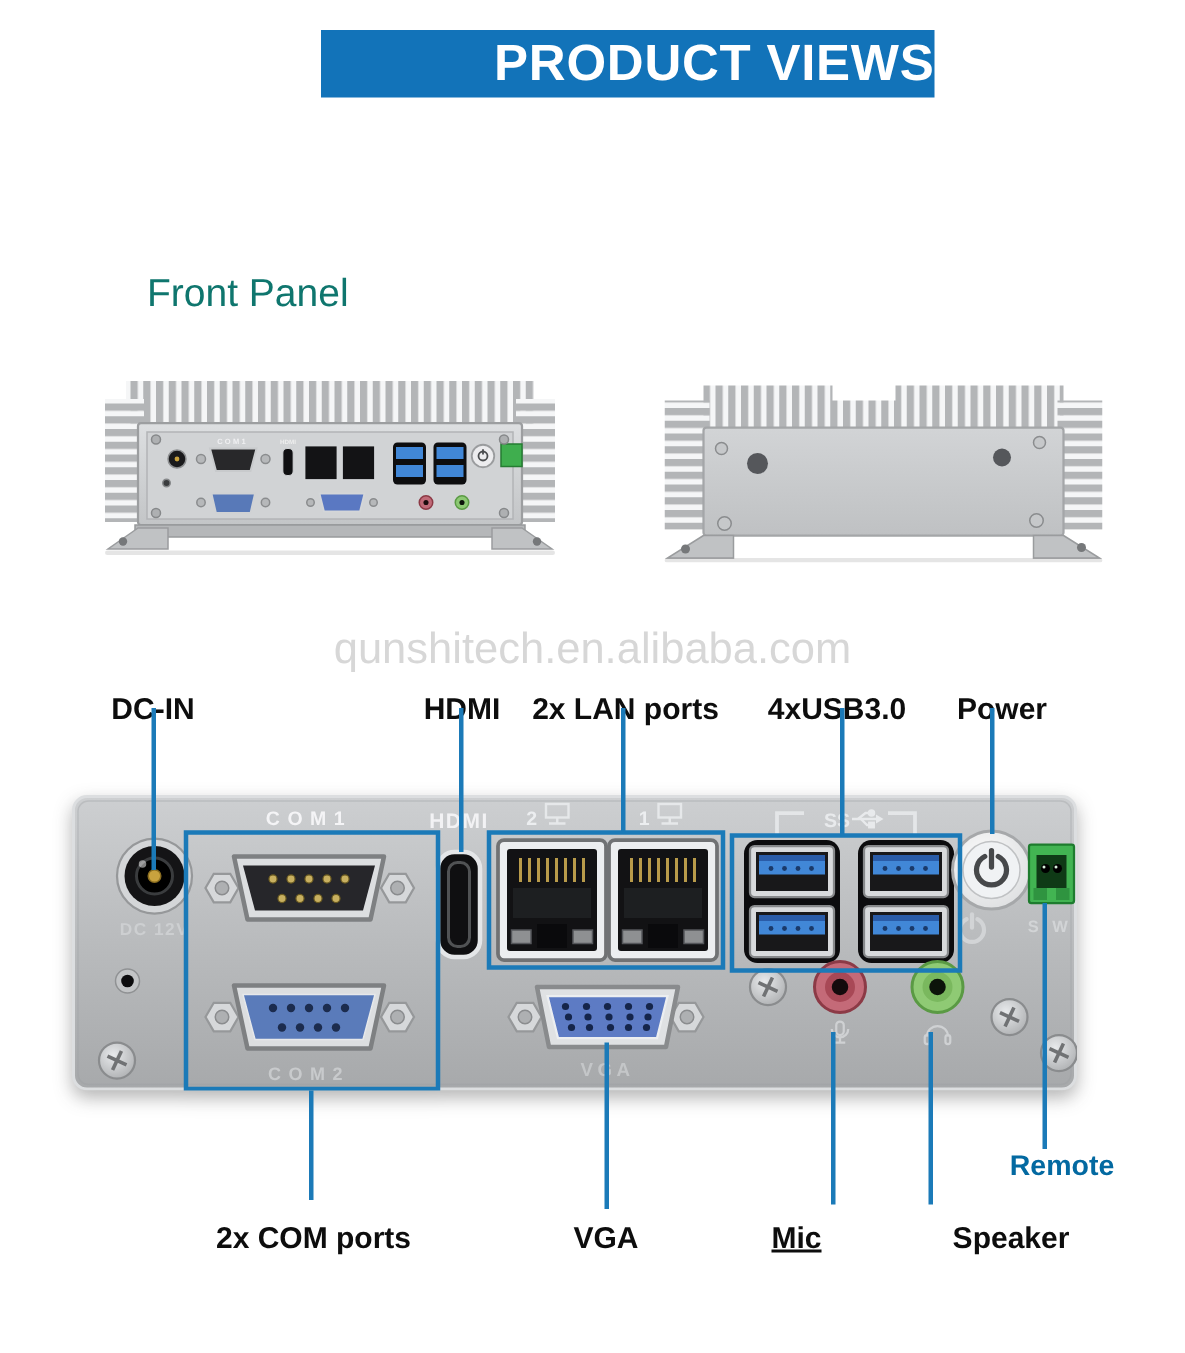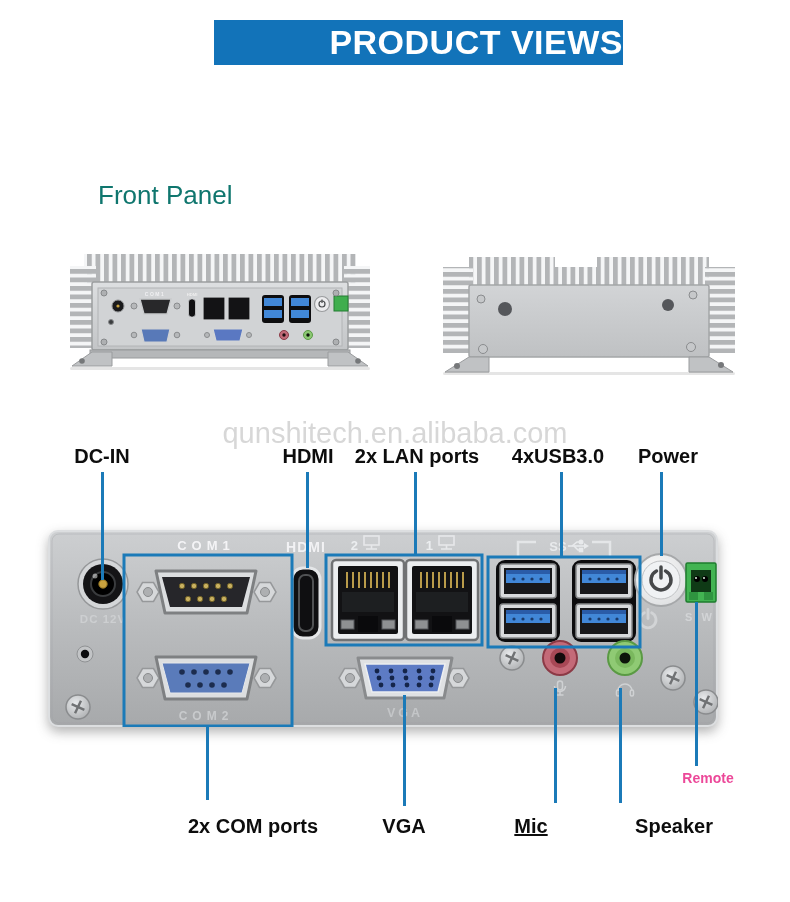--- a/index.html
+++ b/index.html
@@ -13,24 +13,24 @@
           display:flex;align-items:center;justify-content:flex-end;z-index:2;}
   .banner h1{margin:0;color:#fff;font-size:34px;font-weight:700;letter-spacing:.5px;}
   .panel-label{position:absolute;top:180px;font-size:26px;font-weight:400;color:#0f766e;z-index:2;}
   .panel-label.front{left:98px;}
   .panel-label.rear{left:447px;}
   .photo{position:absolute;z-index:1;}
   .watermark{position:absolute;left:395px;top:417px;transform:translateX(-50%);
              font-size:29px;color:#bfbfbf;opacity:.62;white-space:nowrap;z-index:1;letter-spacing:0;}
   .callout-label{position:absolute;transform:translateX(-50%);font-size:20px;font-weight:700;
                  color:#0d0d0d;white-space:nowrap;z-index:3;}
-  .callout-label.top{top:445px;}
+  .callout-label.top{top:462px;}
   .callout-label.bottom{top:815px;}
   .remote-label{position:absolute;left:708px;top:766px;transform:translateX(-50%);
-                text-align:center;font-size:14px;font-weight:700;color:#ec4899;
+                text-align:center;font-size:19px;font-weight:700;color:#0369a1;
                 line-height:24px;white-space:nowrap;z-index:3;}
   .vline{position:absolute;width:3px;background:var(--callout);z-index:4;}
   .closeup{position:absolute;left:48px;top:530px;z-index:2;
            filter:drop-shadow(0 5px 6px rgba(40,40,40,.35));}
   svg text{font-family:"Liberation Sans",sans-serif;}
 </style>
 </head>
 <body>
 
 <div class="page">
@@ -428,21 +428,21 @@
       <use href="#screwDef" x="658" y="172"></use>
     </g>
 
     <g fill="none" stroke="#1b7ab8" stroke-width="3">
       <rect x="76" y="25" width="168" height="171"></rect>
       <rect x="278" y="25" width="156" height="90"></rect>
       <rect x="440" y="27" width="152" height="90"></rect>
     </g>
   </svg>
 
-  <div class="callout-label bottom" style="left:209px;margin-left:44px;">2x COM ports</div>
+  <div class="callout-label bottom" style="left:209px;">2x COM ports</div>
   <div class="callout-label bottom" style="left:404px;">VGA</div>
   <div class="callout-label bottom" style="left:531px;text-decoration:underline;">Mic</div>
   <div class="callout-label bottom" style="left:630px;margin-left:44px;">Speaker</div>
   <div class="remote-label">
     <div>Remote</div>
   </div>
 
 </div>
 
 </body></html>

